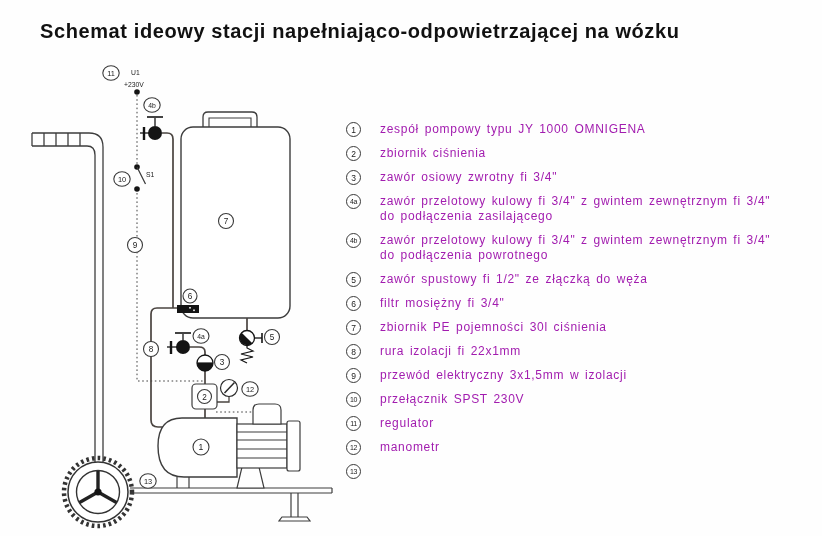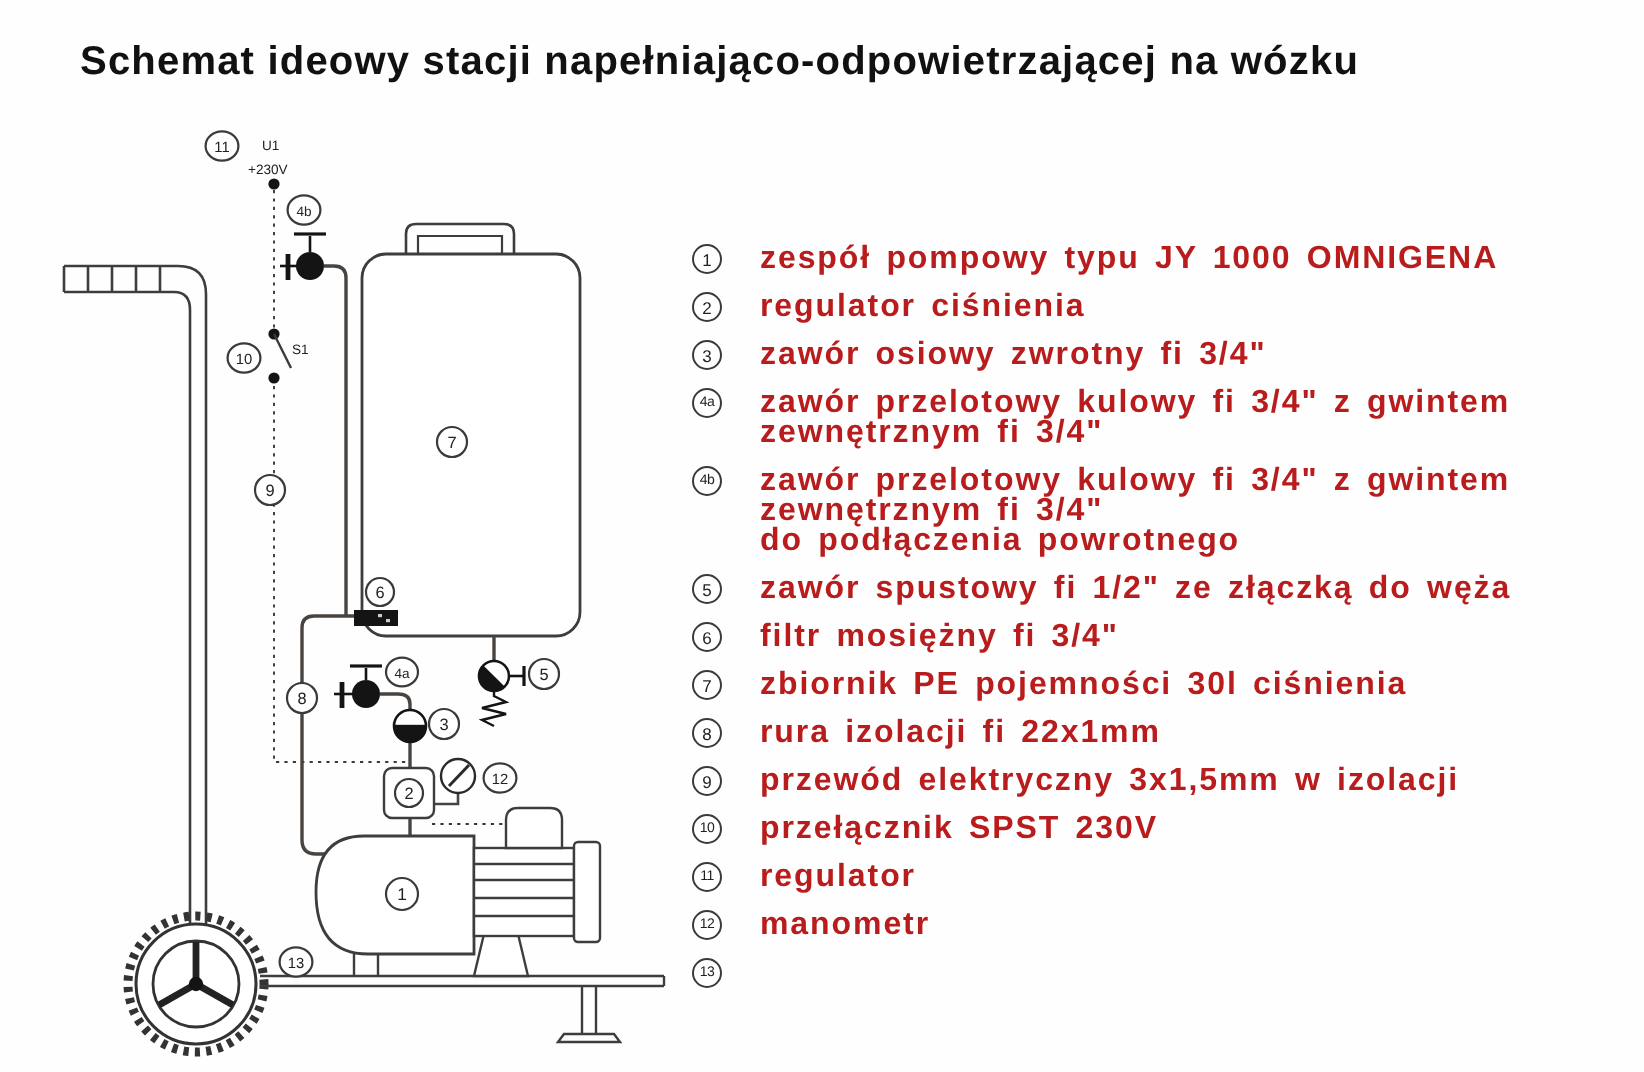--- a/index.html
+++ b/index.html
@@ -7,22 +7,22 @@
         font-family:"Liberation Sans",sans-serif;color:#1c1c1c;}
   .title{position:absolute;left:40px;top:20px;font-size:20px;font-weight:700;
          letter-spacing:0.6px;color:#111;white-space:nowrap;}
   .diagram-svg{position:absolute;left:0;top:0;}
   .legend{position:absolute;left:346px;top:122px;width:466px;}
   .legend-row{display:flex;align-items:flex-start;margin-bottom:9px;}
   .badge{flex:0 0 auto;width:15px;height:15px;border:1.2px solid #3a3a3a;border-radius:50%;
          display:flex;align-items:center;justify-content:center;font-size:8.5px;color:#222;
          margin-right:19px;box-sizing:border-box;background:#fff;}
   .badge.wide{font-size:7px;letter-spacing:-0.3px;}
-  .legend-text{font-size:16px;line-height:15px;color:#b91c1c;letter-spacing:0.06em;
-               word-spacing:0.14em;font-weight:bold;}
+  .legend-text{font-size:12px;line-height:15px;color:#a21caf;letter-spacing:0.06em;
+               word-spacing:0.14em;}
 </style>
 </head>
 <body>
 
 <div class="page">
 
   <div class="title">Schemat ideowy stacji napełniająco-odpowietrzającej na wózku</div>
 
   <svg class="diagram-svg" width="345" height="536" viewBox="0 0 345 536">
 
@@ -215,33 +215,34 @@
   <div class="legend" id="legend">
       <div class="legend-row">
         <span class="badge">1</span>
         <div class="legend-text">
           <div>zespół pompowy typu JY 1000 OMNIGENA</div>
         </div>
       </div>
       <div class="legend-row">
         <span class="badge">2</span>
         <div class="legend-text">
-          <div>regulator ciśnienia</div>
+          <div>zbiornik ciśnienia</div>
         </div>
       </div>
       <div class="legend-row">
         <span class="badge">3</span>
         <div class="legend-text">
           <div>zawór osiowy zwrotny fi 3/4"</div>
         </div>
       </div>
       <div class="legend-row">
         <span class="badge wide">4a</span>
         <div class="legend-text">
           <div>zawór przelotowy kulowy fi 3/4" z gwintem zewnętrznym fi 3/4"</div>
+          <div>do podłączenia zasilającego</div>
         </div>
       </div>
       <div class="legend-row">
         <span class="badge wide">4b</span>
         <div class="legend-text">
           <div>zawór przelotowy kulowy fi 3/4" z gwintem zewnętrznym fi 3/4"</div>
           <div>do podłączenia powrotnego</div>
         </div>
       </div>
       <div class="legend-row">

